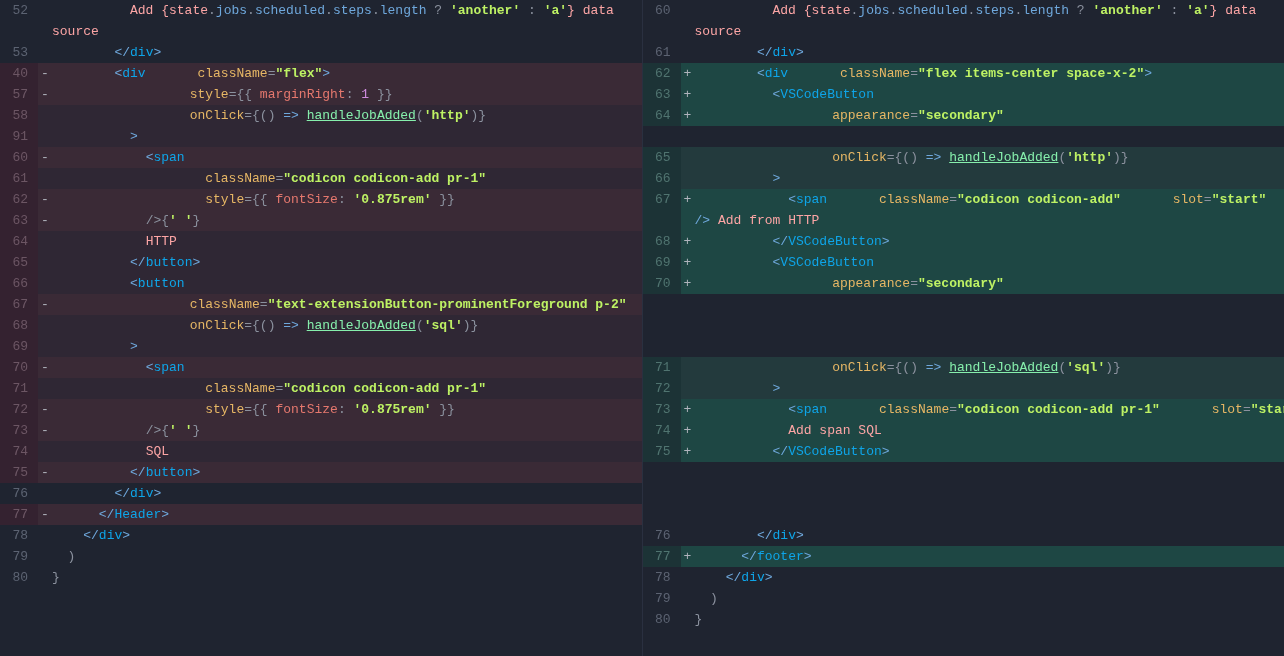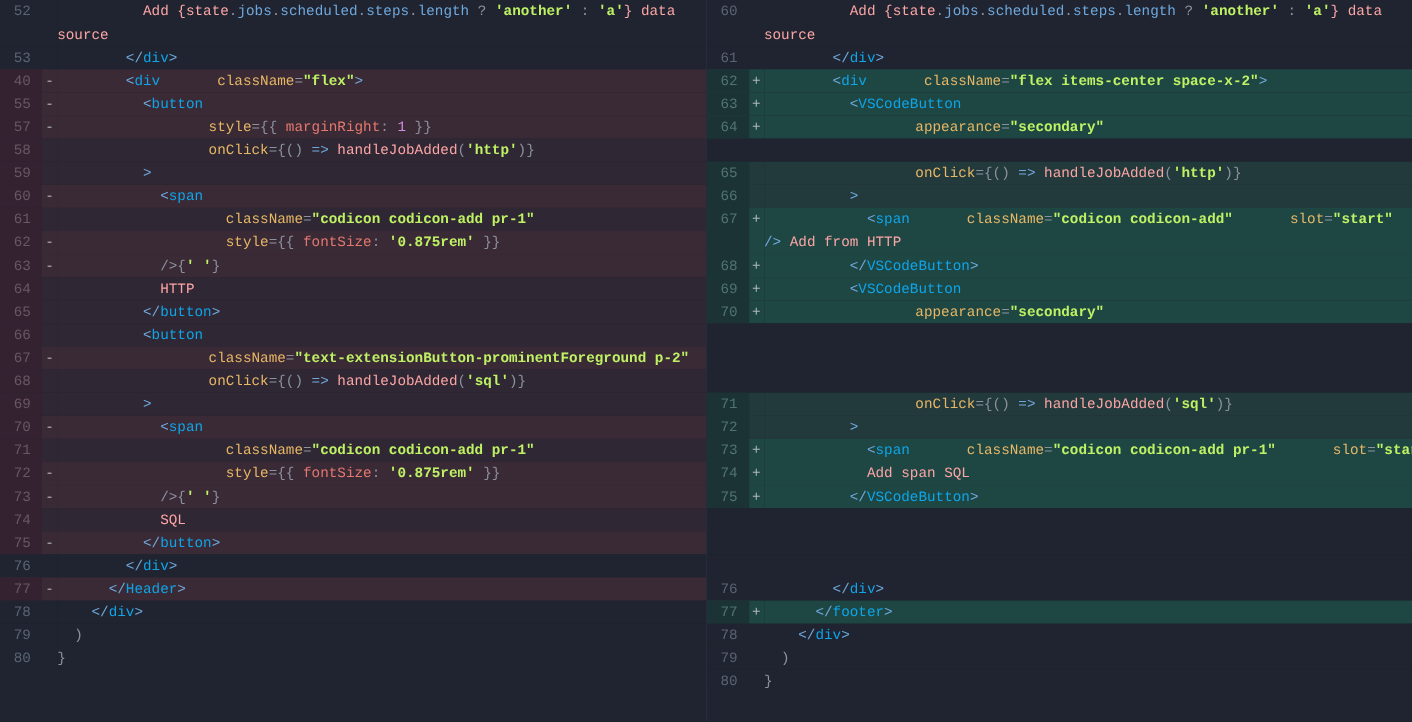--- a/index.html
+++ b/index.html
@@ -50,21 +50,21 @@
   tr.add td.ln, tr.ah td.ln { background: #1c3336; color: #507470; }
 
   
   .p  { color: #8b919e; }   
   .pl { color: #fca5a5; }   
   .bl { color: #6fa8dc; text-align: right; }   
   .tg { color: #0ea5e9; }   
   .at { color: #e7b765; margin-left: 44px; }   
   .st { color: #bef264; font-weight: bold; }   
   .nm { color: #d08ce0; }   
-  .fn { color: #fca5a5; }
+  .fn { color: #86efac; text-decoration: underline; }
   .id { color: #e5786e; text-align: right; }   
 </style>
 </head>
 <body>
 
 <div class="pane left">
   <table>
       <tbody id="body-left">
         <tr class="ctx">
           <td class="ln">52</td>
@@ -75,36 +75,31 @@
           <td class="ln">53</td>
           <td class="mk"></td>
           <td class="code">        <span class="bl">&lt;/</span><span class="tg">div</span><span class="bl">&gt;</span></td>
         </tr>
         <tr class="del">
           <td class="ln">40</td>
           <td class="mk">-</td>
           <td class="code">        <span class="bl">&lt;</span><span class="tg">div</span> <span class="at">className</span><span class="p">=</span><span class="st">"flex"</span><span class="bl">&gt;</span></td>
         </tr>
         <tr class="del">
-          <td class="ln">55</td>
-          <td class="mk">-</td>
-          <td class="code">          <span class="bl">&lt;</span><span class="tg">button</span></td>
-        </tr>
-        <tr class="del">
           <td class="ln">57</td>
           <td class="mk">-</td>
           <td class="code">            <span class="at">style</span><span class="p">=</span><span class="p">{{ </span><span class="id">marginRight</span><span class="p">: </span><span class="nm">1</span><span class="p"> }}</span></td>
         </tr>
         <tr class="dn">
           <td class="ln">58</td>
           <td class="mk"></td>
           <td class="code">            <span class="at">onClick</span><span class="p">=</span><span class="p">{() </span><span class="bl">=&gt;</span><span class="p"> </span><span class="fn">handleJobAdded</span><span class="p">(</span><span class="st">'http'</span><span class="p">)}</span></td>
         </tr>
         <tr class="dn">
-          <td class="ln">59</td>
+          <td class="ln">91</td>
           <td class="mk"></td>
           <td class="code">          <span class="bl">&gt;</span></td>
         </tr>
         <tr class="del">
           <td class="ln">60</td>
           <td class="mk">-</td>
           <td class="code">            <span class="bl">&lt;</span><span class="tg">span</span></td>
         </tr>
         <tr class="dn">
           <td class="ln">61</td>

